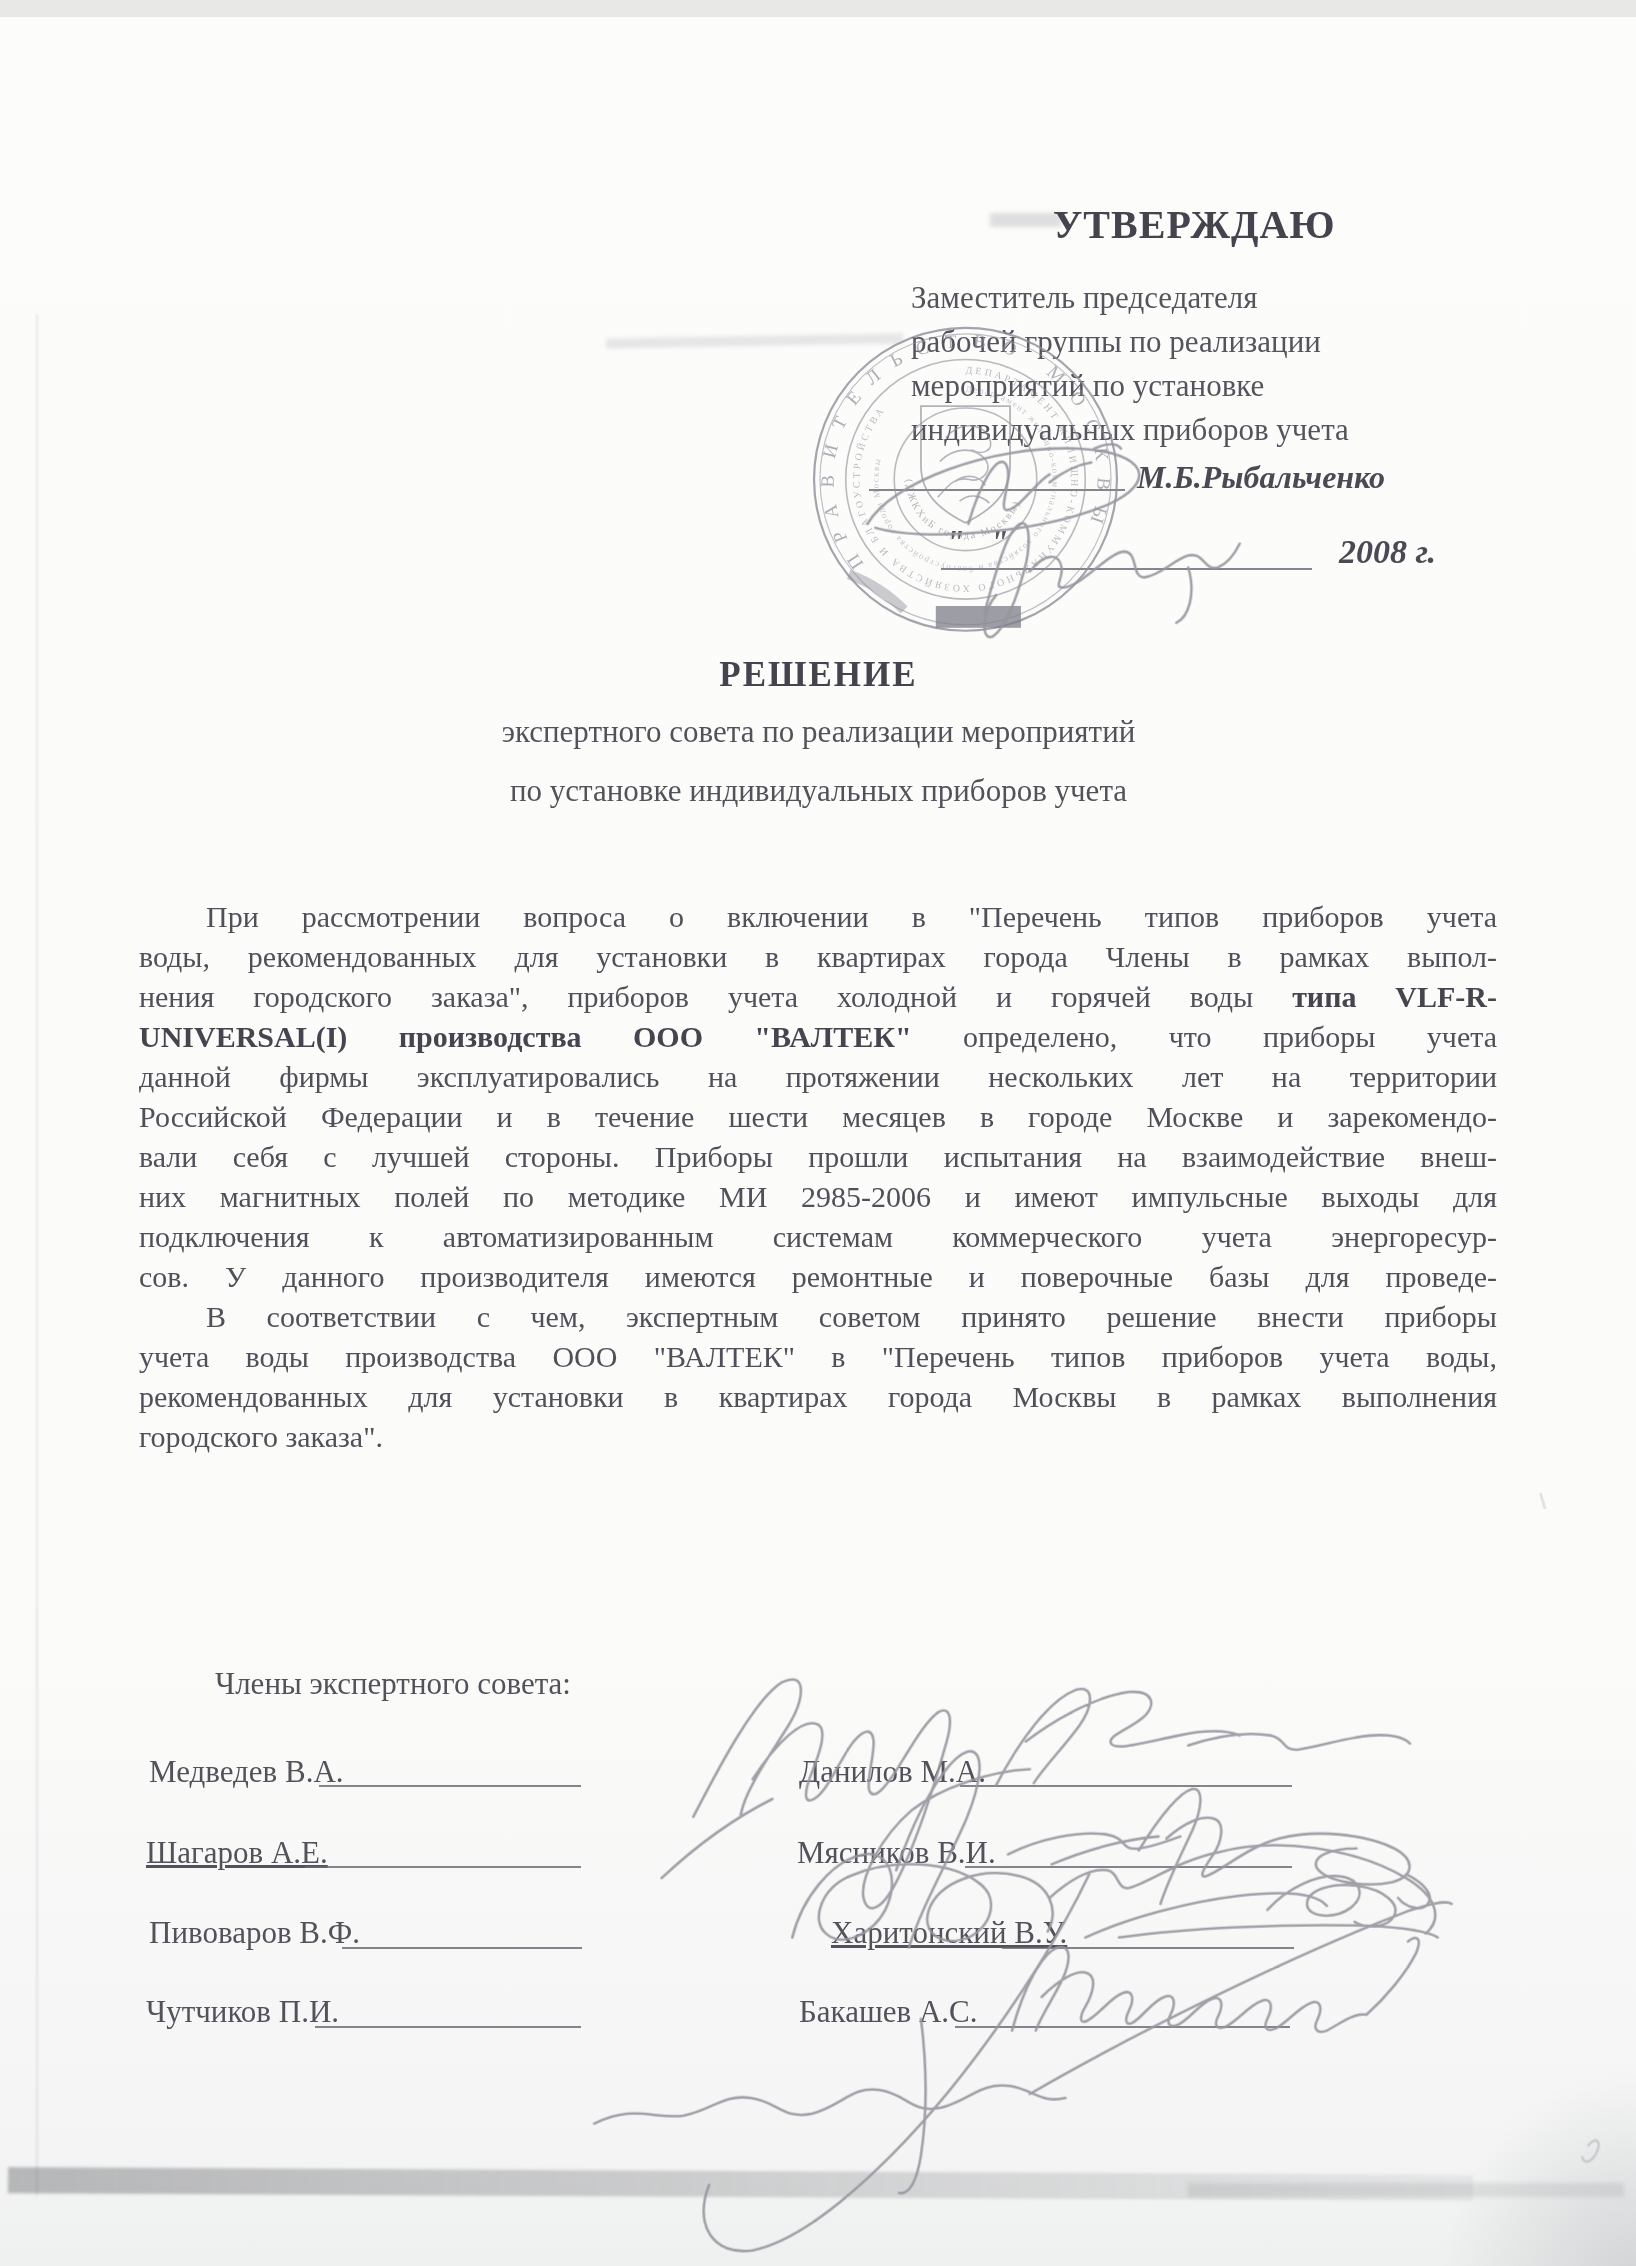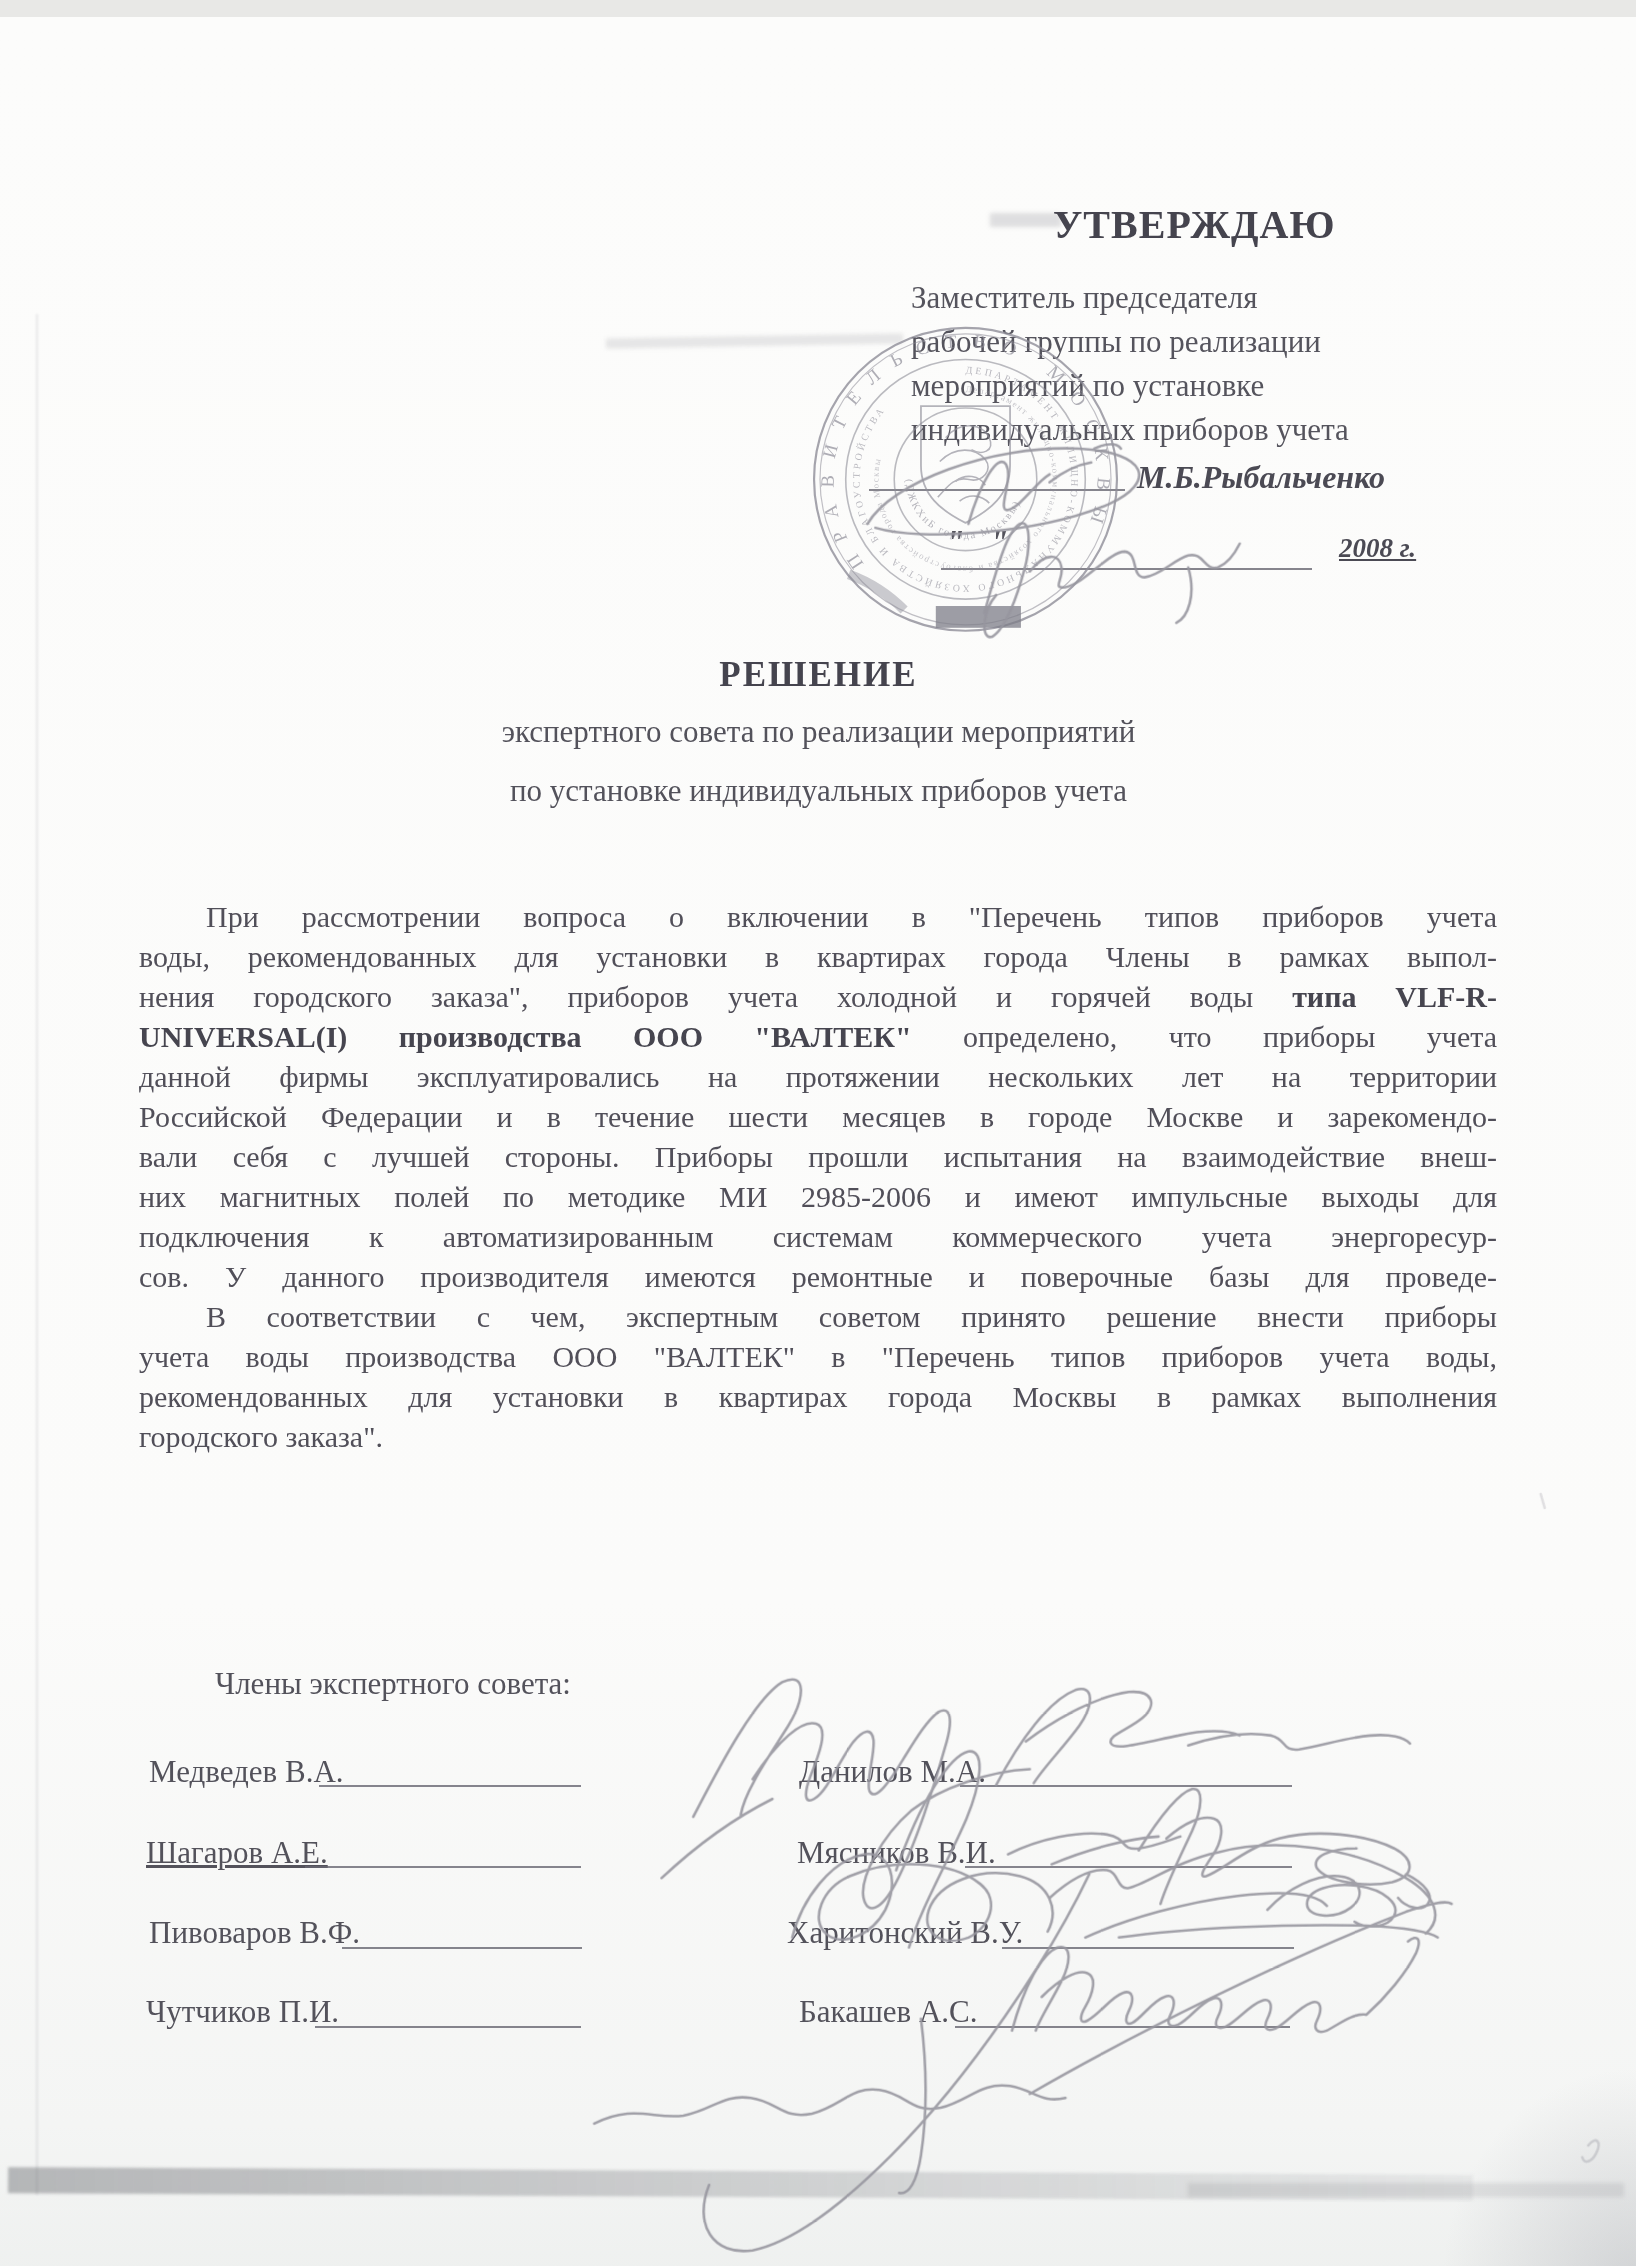--- a/index.html
+++ b/index.html
@@ -12,21 +12,21 @@
     font-family:"Liberation Serif","DejaVu Serif",serif;
     color:#4f4e57;
   }
   .abs{position:absolute;}
   
   .approve{font-weight:bold;font-size:40px;letter-spacing:1px;color:#45444e;}
   .appr-lines div{font-size:31px;line-height:44px;color:#55545d;}
   .sigline{position:absolute;height:0;border-bottom:2px solid rgba(104,103,114,.8);}
   .name-ital{font-style:italic;font-weight:bold;font-size:32px;color:#4b4a54;}
   .quote{font-style:italic;font-weight:bold;font-size:33px;color:#54535c;}
-  .year{font-style:italic;font-weight:bold;font-size:27px;color:#4b4a54;text-decoration:underline;}
+  .year{font-style:italic;font-weight:bold;font-size:34px;color:#4b4a54;}
   
   .center-line{left:0;width:1637px;text-align:center;}
   .doc-title{font-weight:bold;font-size:35px;letter-spacing:2px;color:#45444e;}
   .doc-sub{font-size:31px;color:#53525b;}
   
   .body-block{left:139px;width:1358px;font-size:30px;color:#514f59;}
   .bline{height:40px;line-height:40px;text-align:justify;text-align-last:justify;white-space:nowrap;}
   .bline.lastline{text-align-last:left;}
   .bline.indent{padding-left:67px;}
   .bline .b{font-weight:bold;color:#46454f;}
@@ -100,21 +100,21 @@
   <div class="sigline" style="left:305px;top:1849px;width:276px;"></div>
   <div class="abs sname" style="left:149px;top:1898px;">Пивоваров В.Ф.</div>
   <div class="sigline" style="left:342px;top:1930px;width:240px;"></div>
   <div class="abs sname" style="left:146px;top:1977px;">Чутчиков П.И.</div>
   <div class="sigline" style="left:315px;top:2009px;width:266px;"></div>
 
   <div class="abs sname" style="left:799px;top:1737px;">Данилов М.А.</div>
   <div class="sigline" style="left:960px;top:1768px;width:332px;"></div>
   <div class="abs sname" style="left:797px;top:1818px;">Мясников В.И.</div>
   <div class="sigline" style="left:965px;top:1849px;width:327px;"></div>
-  <div class="abs sname" style="left:787px;top:1898px;">Харитонский В.У.</div>
+  <div class="abs sname" style="left:831px;top:1898px;text-decoration:underline;">Харитонский В.У.</div>
   <div class="sigline" style="left:1002px;top:1930px;width:292px;"></div>
   <div class="abs sname" style="left:799px;top:1977px;text-align:right;">Бакашев А.С.</div>
   <div class="sigline" style="left:955px;top:2009px;width:335px;"></div>
 
   <svg class="overlay" width="1637" height="2266" viewBox="0 0 1653 2289">
     <defs>
       <path id="arcOuter" d="M -102 85 A 133 133 0 1 1 102 85"></path>
       <path id="arcMid" d="M 0 -107 A 107 107 0 1 1 0 107 A 107 107 0 1 1 0 -107"></path>
       <path id="arcMid2" d="M 0 -88 A 88 88 0 1 1 0 88 A 88 88 0 1 1 0 -88"></path>
       <path id="arcInnerBottom" d="M -60 0 A 60 60 0 0 0 60 0"></path>

